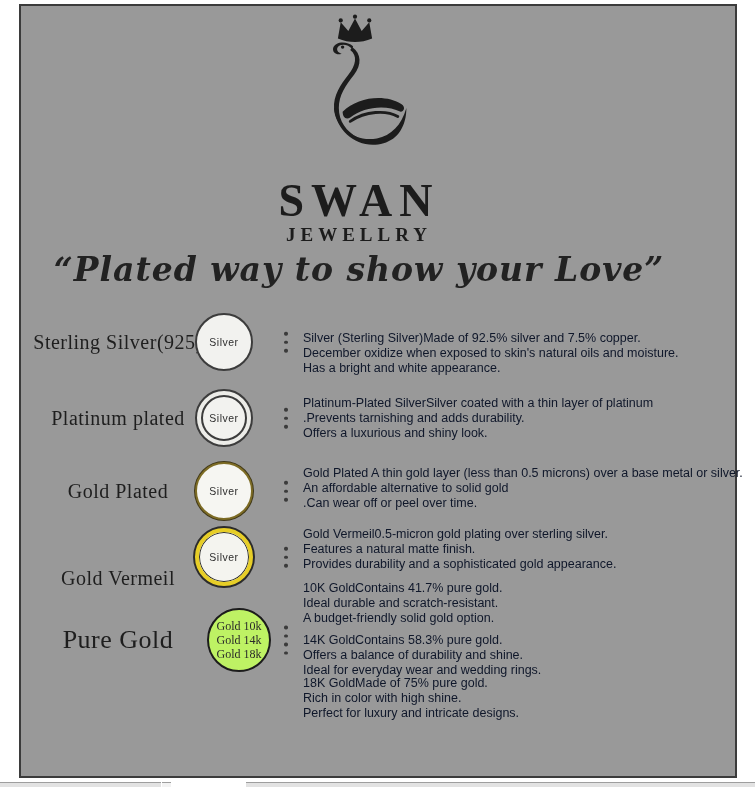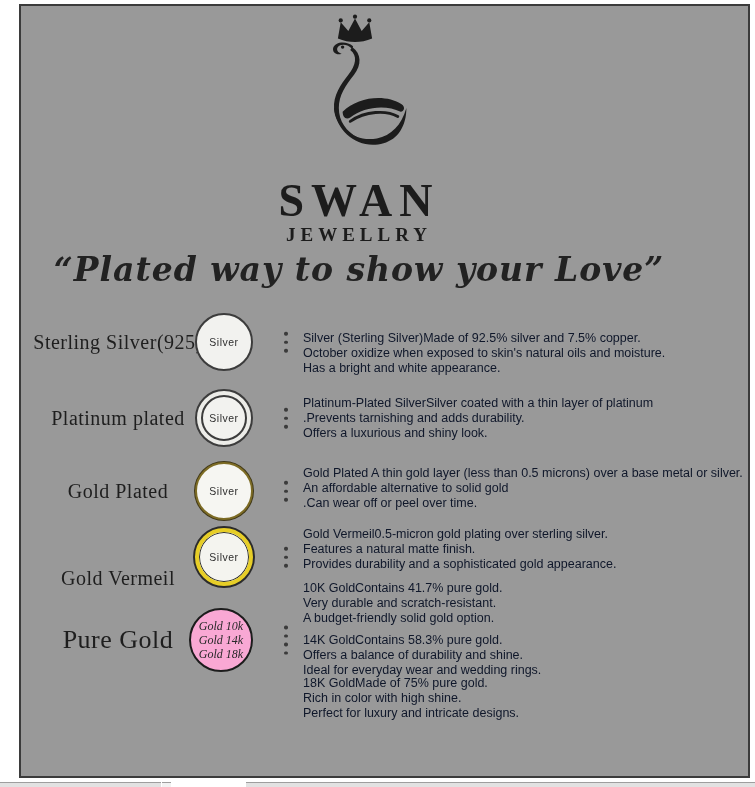--- a/index.html
+++ b/index.html
@@ -1,18 +1,18 @@
 <!DOCTYPE html>
 <html><head>
 <meta charset="utf-8">
 <style>
   html,body{margin:0;padding:0;background:#ffffff;width:755px;height:787px;overflow:hidden;
     font-family:"Liberation Sans",sans-serif;}
   .panel{position:absolute;left:19px;top:4px;width:714px;height:770px;
-    background:#999999;border:2px solid #3b3b3b;padding-left:13px;}
+    background:#999999;border:2px solid #3b3b3b;}
   .logo{position:absolute;left:272px;top:4px;}
   .brand-wrap{position:absolute;left:0;width:676px;text-align:center;color:#1c1c1c;}
   .brand-title{top:168px;font-family:"Liberation Serif",serif;font-size:46px;font-weight:bold;
     letter-spacing:7px;}
   .brand-sub{top:218px;font-family:"Liberation Serif",serif;font-size:19px;font-weight:bold;
     letter-spacing:5px;text-align:center;}
   .tagline{top:244px;font-family:"DejaVu Serif",serif;font-style:italic;font-weight:bold;
     font-size:33px;letter-spacing:1px;color:#222;}
   .row-label{position:absolute;left:10px;width:174px;text-align:center;transform:translateY(-50%);
     font-family:"Liberation Serif",serif;font-size:20px;color:#1e1e1e;letter-spacing:0.5px;white-space:nowrap;}
@@ -20,22 +20,22 @@
   .badge{position:absolute;left:174px;width:58px;height:58px;border-radius:50%;
     transform:translateY(-50%);display:flex;align-items:center;justify-content:center;
     background:#f2f2ef;border:2px solid #3c3c3c;box-sizing:border-box;}
   .badge-text{font-size:10.5px;color:#2e2e2e;letter-spacing:0.5px;}
   .badge.double{background:#ececе8;background:#ecece8;border:2px solid #3c3c3c;}
   .badge.double .inner{width:46px;height:46px;border-radius:50%;border:2px solid #3c3c3c;
     background:#f2f2ef;display:flex;align-items:center;justify-content:center;box-sizing:border-box;}
   .badge.goldthin{border:2.5px solid #7d6c25;box-shadow:0 0 0 1px #403818;background:#f6f6f2;}
   .badge.goldthick{border:4px solid #e7ce27;box-shadow:0 0 0 2px #2b2b2b, inset 0 0 0 1px #2b2b2b;
     background:#f4f4ef;}
-  .badge.goldsolid{left:168px;width:64px;height:64px;background:#f9a8d4;border:2px solid #1c1c1c;
-    flex-direction:column;font-style:italic;}
+  .badge.goldsolid{left:186px;width:64px;height:64px;background:#bef264;border:2px solid #1c1c1c;
+    flex-direction:column;}
   .gold-line{font-family:"Liberation Serif",serif;font-size:12px;line-height:14px;color:#2a2a2a;}
   .dots{position:absolute;left:263px;transform:translateY(-50%);display:flex;flex-direction:column;
     gap:5px;}
   .dots i{width:3.5px;height:3.5px;border-radius:50%;background:#3b3b3b;display:block;}
   .desc{position:absolute;left:282px;font-size:12.5px;line-height:15px;color:#0f172a;
     white-space:nowrap;}
   .bar{position:absolute;height:5px;background:#e2e2e2;border-top:1px solid #9e9e9e;}
 </style>
 </head>
 <body>
@@ -67,21 +67,21 @@
   <div class="badge" style="top:336px">
     <span class="badge-text">Silver</span>
   </div>
   <div class="dots" style="top:336px">
       <i></i>
       <i></i>
       <i></i>
     </div>
   <div class="desc" style="top:325px">
     <div>Silver (Sterling Silver)Made of 92.5% silver and 7.5% copper.</div>
-    <div>October oxidize when exposed to skin's natural oils and moisture.</div>
+    <div>December oxidize when exposed to skin's natural oils and moisture.</div>
     <div>Has a bright and white appearance.</div>
   </div>
 
   <div class="row-label" style="top:412px">Platinum plated</div>
   <div class="badge double" style="top:412px">
     <div class="inner">
       <span class="badge-text">Silver</span>
     </div>
   </div>
   <div class="dots" style="top:412px">
@@ -132,21 +132,21 @@
     <span class="gold-line">Gold 18k</span>
   </div>
   <div class="dots" style="top:634px">
       <i></i>
       <i></i>
       <i></i>
       <i></i>
     </div>
   <div class="desc" style="top:575px">
     <div>10K GoldContains 41.7% pure gold.</div>
-    <div>Very durable and scratch-resistant.</div>
+    <div>Ideal durable and scratch-resistant.</div>
     <div>A budget-friendly solid gold option.</div>
   </div>
   <div class="desc" style="top:627px">
     <div>14K GoldContains 58.3% pure gold.</div>
     <div>Offers a balance of durability and shine.</div>
     <div>Ideal for everyday wear and wedding rings.</div>
   </div>
   <div class="desc" style="top:670px">
     <div>18K GoldMade of 75% pure gold.</div>
     <div>Rich in color with high shine.</div>

